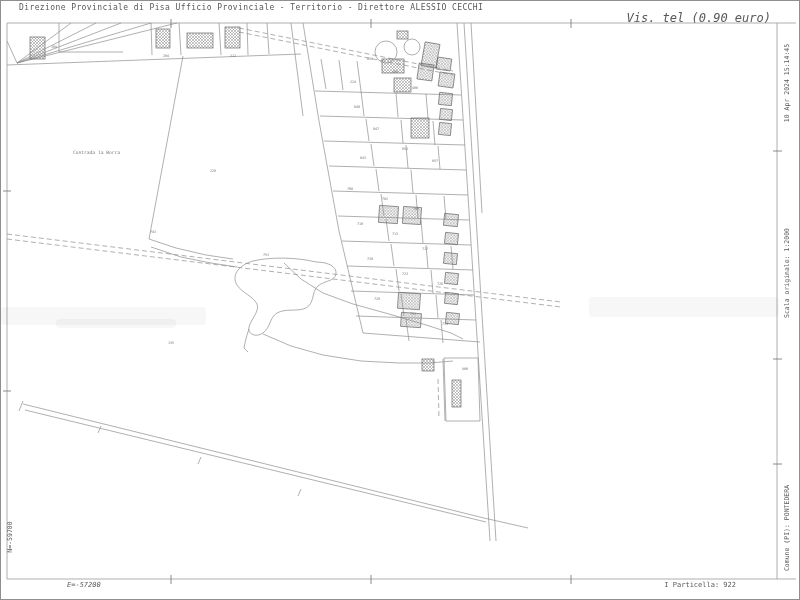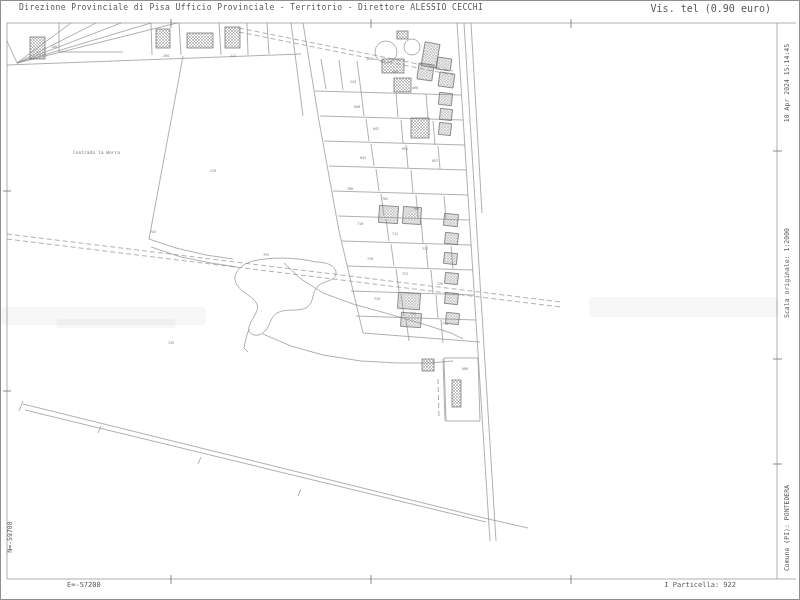--- a/index.html
+++ b/index.html
@@ -1,21 +1,21 @@
 <!DOCTYPE html>
 <html><head>
 <meta charset="utf-8">
 <style>
   html,body{margin:0;padding:0;background:#fff;}
   .page{position:relative;width:800px;height:600px;background:#ffffff;
         border:1px solid #8f8f8f;box-sizing:border-box;overflow:hidden;
         font-family:"DejaVu Sans Mono","Liberation Mono",monospace;}
   .txt{position:absolute;color:#585858;white-space:nowrap;}
   .hdr-left{left:18px;top:2px;font-size:8px;letter-spacing:.4px;}
-  .hdr-right{right:28px;top:2px;font-size:10px;}
+  .hdr-right{right:28px;top:10px;font-size:12px;font-style:italic;}
   .vt{font-size:6.5px;transform:translate(-50%,-50%) rotate(-90deg);}
   .bot{top:580px;font-size:7px;}
   #map-svg{position:absolute;left:0;top:0;}
   .smudge{position:absolute;background:#3a3a3a;opacity:.045;border-radius:4px;}
 </style>
 </head>
 <body>
 
 <div class="page">
 
@@ -190,15 +190,15 @@
 
   <div class="smudge" id="sm0" style="left: 0px; top: 306px; width: 205px; height: 18px;"></div>
   <div class="smudge" id="sm1" style="left: 588px; top: 296px; width: 190px; height: 20px;"></div>
   <div class="smudge" id="sm2" style="left: 55px; top: 318px; width: 120px; height: 9px;"></div>
 
   <div class="txt vt" style="left:786px;top:82px;">10 Apr 2024 15:14:45</div>
   <div class="txt vt" style="left:786px;top:272px;">Scala originale: 1:2000</div>
   <div class="txt vt" style="left:786px;top:527px;">Comune (PI): PONTEDERA</div>
   <div class="txt vt" style="left:9px;top:536px;">N=-59700</div>
 
-  <div class="txt bot" style="left:66px;">E=-57200</div>
+  <div class="txt bot" style="left:66px;font-style:italic;">E=-57200</div>
   <div class="txt bot" style="right:63px;">I Particella: 922</div>
 </div>
 
 </body></html>

